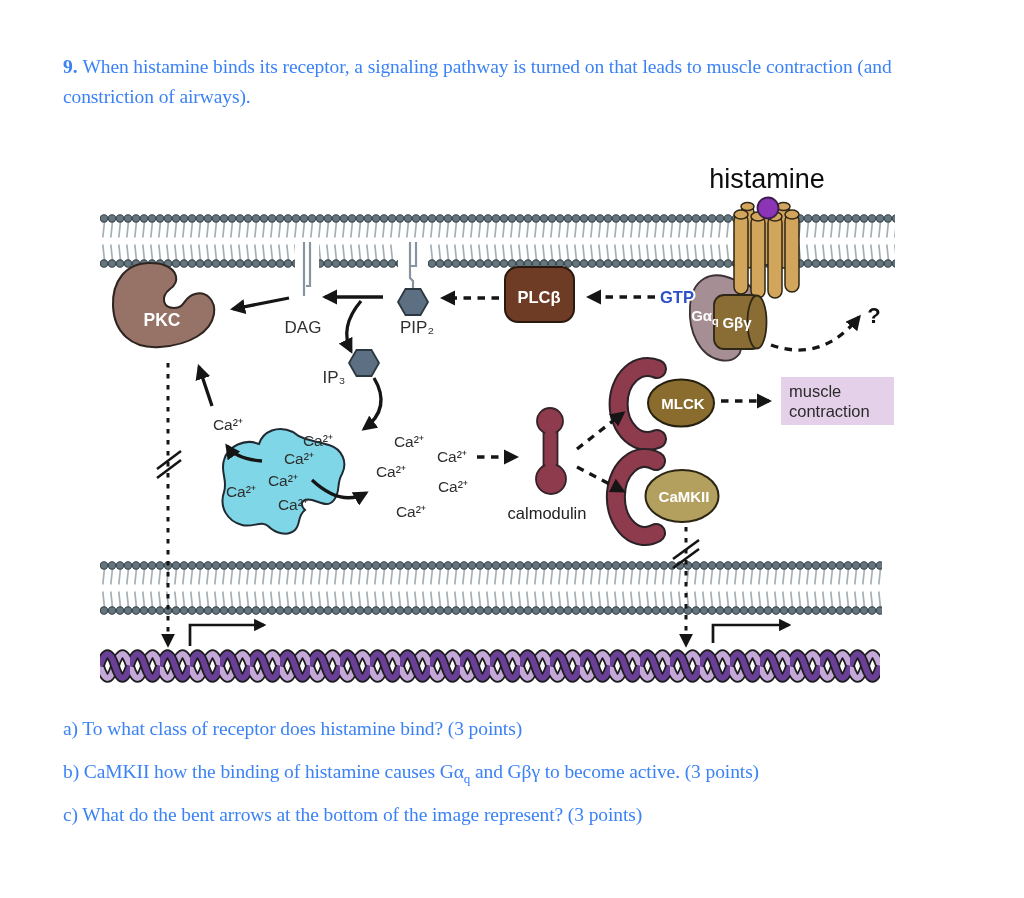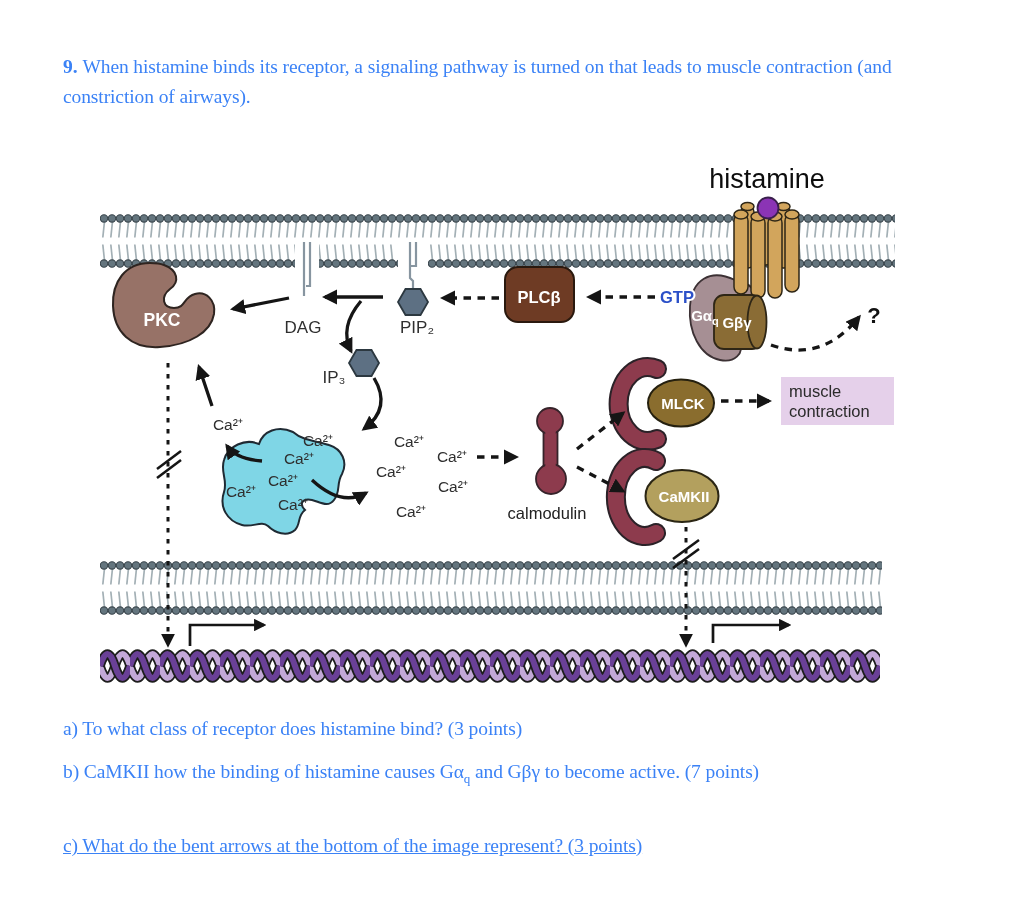--- a/index.html
+++ b/index.html
@@ -3,21 +3,21 @@
 <meta charset="utf-8">
 <style>
   html,body{margin:0;padding:0;background:#fff;}
   .page{position:relative;width:969px;height:898px;background:#ffffff;overflow:hidden;
         font-family:"Liberation Serif",serif;color:#3b82f6;}
   .qtext{position:absolute;left:63px;font-size:19.5px;line-height:29.5px;letter-spacing:-0.1px;}
   .qtext b{margin-right:5px;}
   #q-top{top:52px;width:845px;}
   #q-a{top:702px;width:880px;margin-top:12px;}
   #q-b{top:757px;width:872px;text-align:justify;}
-  #q-c{top:831px;width:885px;text-decoration:underline;}
+  #q-c{top:800px;width:885px;}
   #q-b sub{font-size:13px;}
   svg text{font-family:"Liberation Sans",sans-serif;}
   .dl{fill:#2f2f2f;}
   .wlabel{fill:#ffffff;font-weight:bold;}
 </style>
 </head>
 <body>
 
 <div class="page">
 
@@ -205,16 +205,16 @@
 
     <text x="683" y="409" text-anchor="middle" class="wlabel" font-size="15">MLCK</text>
     <text x="684" y="502" text-anchor="middle" class="wlabel" font-size="15">CaMKII</text>
 
     <text x="789" y="397" font-size="16.5" fill="#2b2b2b">muscle</text>
     <text x="789" y="417" font-size="16.5" fill="#2b2b2b">contraction</text>
   </svg>
 
   
   <div class="qtext" id="q-a">a) To what class of receptor does histamine bind? (3 points)</div>
-  <div class="qtext" id="q-b"><span>b) CaMKII how the binding of histamine causes Gα</span><sub>q</sub><span> and Gβγ to become active. (7 points)</span></div>
+  <div class="qtext" id="q-b"><span>b) CaMKII how the binding of histamine causes Gα</span><sub>q</sub><span> and Gβγ to become active. (3 points)</span></div>
   <div class="qtext" id="q-c">c) What do the bent arrows at the bottom of the image represent? (3 points)</div>
 
 </div>
 
 </body></html>

